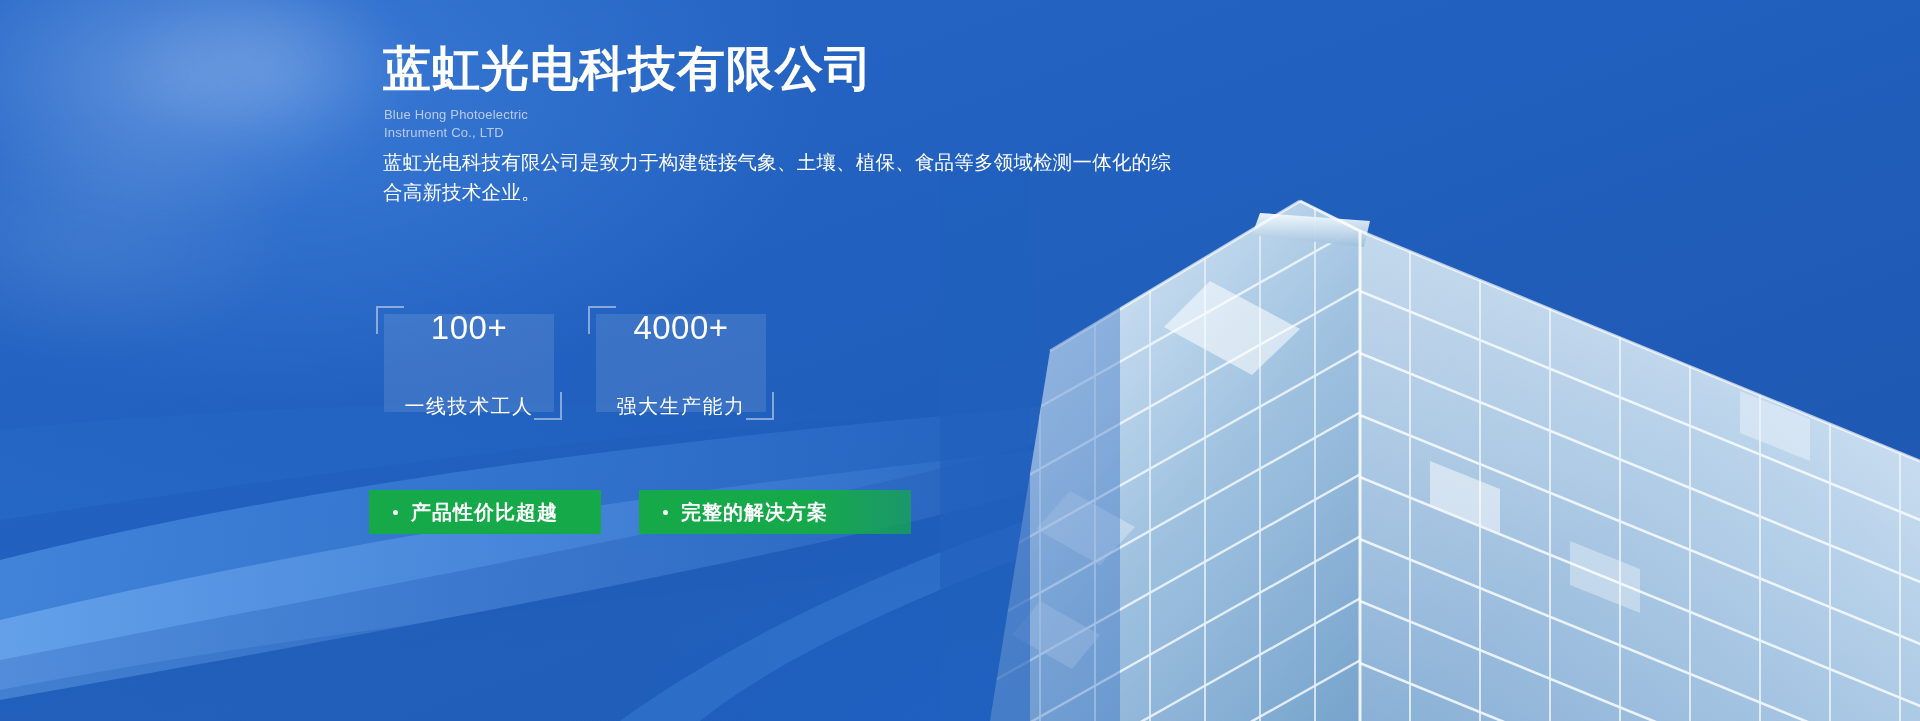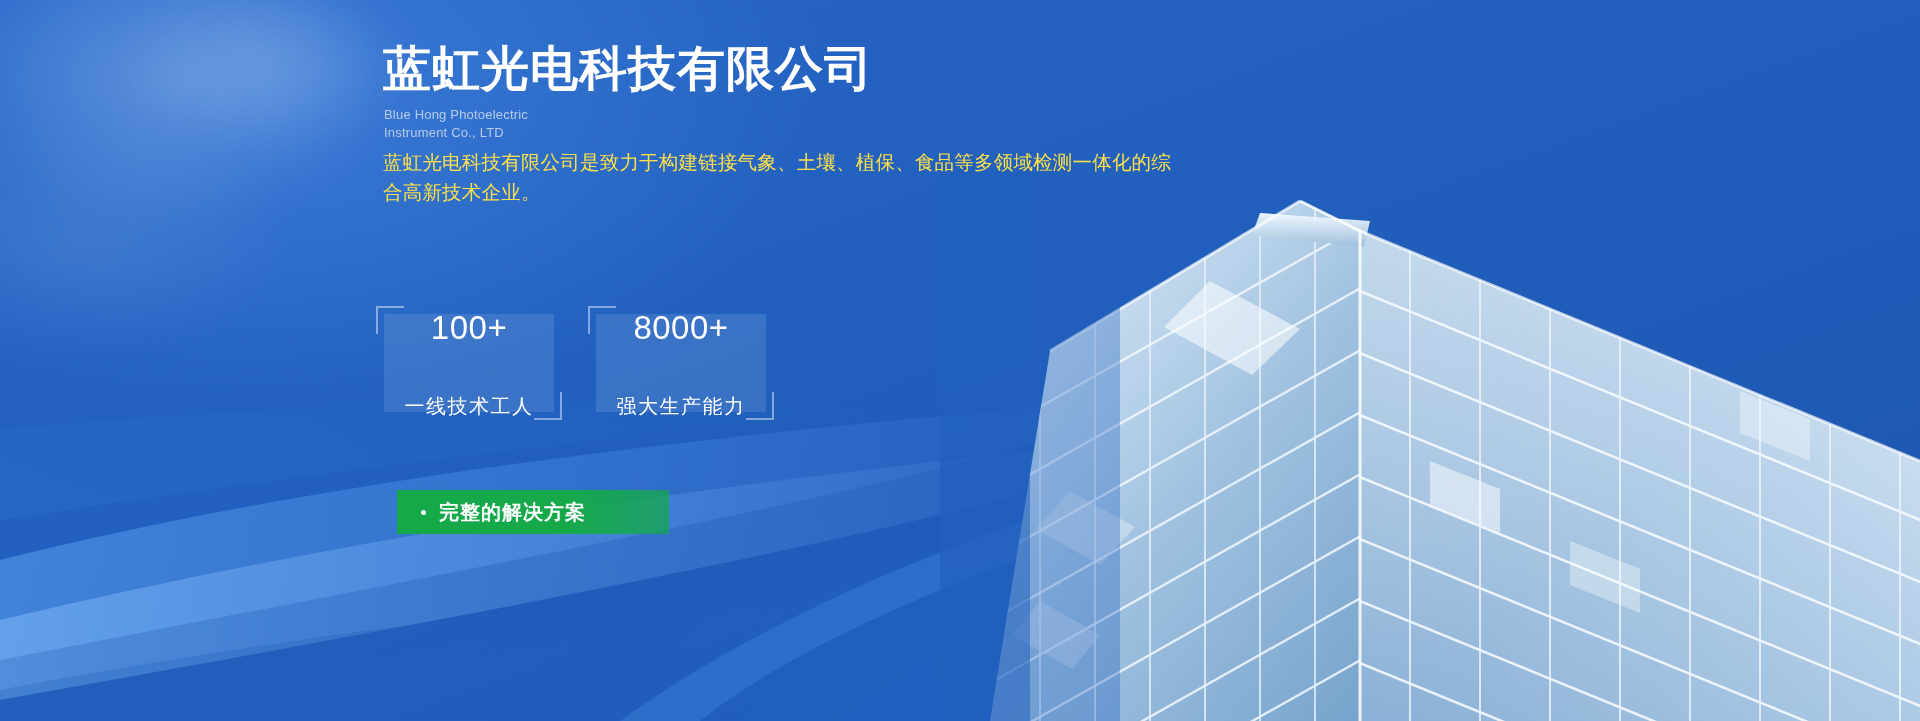--- a/index.html
+++ b/index.html
@@ -64,21 +64,21 @@
     font-size:13px; line-height:1.35;
     color:#b9cbe8; letter-spacing:.2px;
     font-weight:400;
   }
   .brand-sub span{ display:block; }
 
   .para{
     position:absolute; left:0;
     width:800px;
     font-size:19.5px; line-height:1.55;
-    color:#fde047; font-weight:400;
+    color:#ffffff; font-weight:400;
     letter-spacing:.2px;
   }
   .para.p1{ top:147px; }
   .para.p2{ top:215px; }
 
   
   .stats{
     position:absolute; left:1px; top:314px;
     display:flex; gap:42px;
   }
@@ -293,26 +293,30 @@
 
     <div class="para p1">蓝虹光电科技有限公司是致力于构建链接气象、土壤、植保、食品等多领域检测一体化的综合高新技术企业。</div>
 
 
     <div class="stats">
       <div class="stat">
         <div class="stat-value">100+</div>
         <div class="stat-label">一线技术工人</div>
       </div>
       <div class="stat">
-        <div class="stat-value">8000+</div>
+        <div class="stat-value">4000+</div>
         <div class="stat-label">强大生产能力</div>
       </div>
     </div>
 
     <div class="tags">
+      <div class="tag t1">
+        <span class="dot"></span>
+        <span>产品性价比超越</span>
+      </div>
       <div class="tag t2">
         <span class="dot"></span>
         <span>完整的解决方案</span>
       </div>
     </div>
 
   </div>
 </div>
 
 </body></html>

